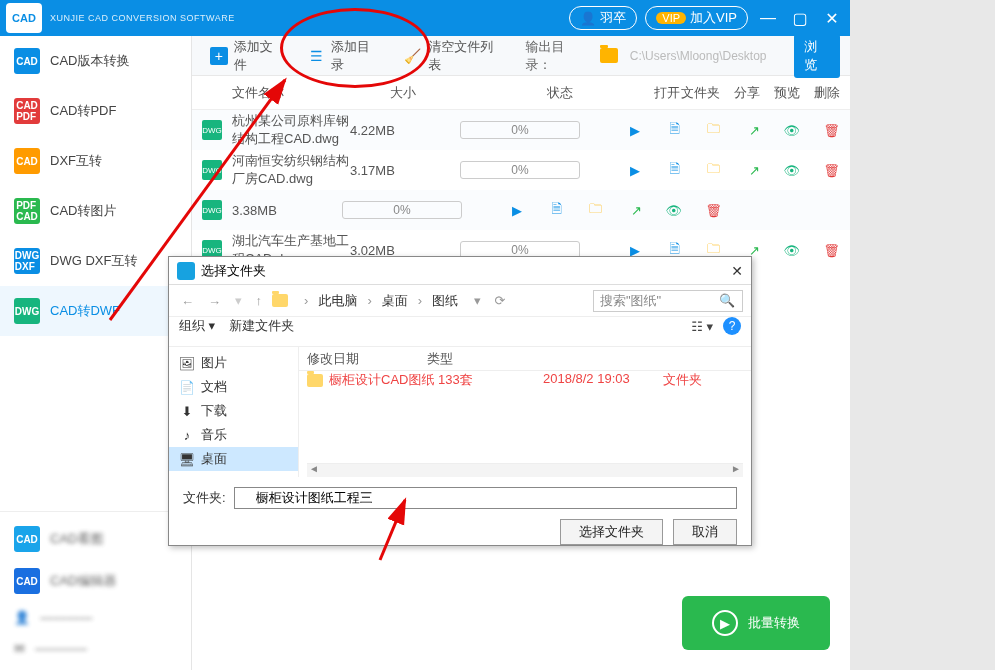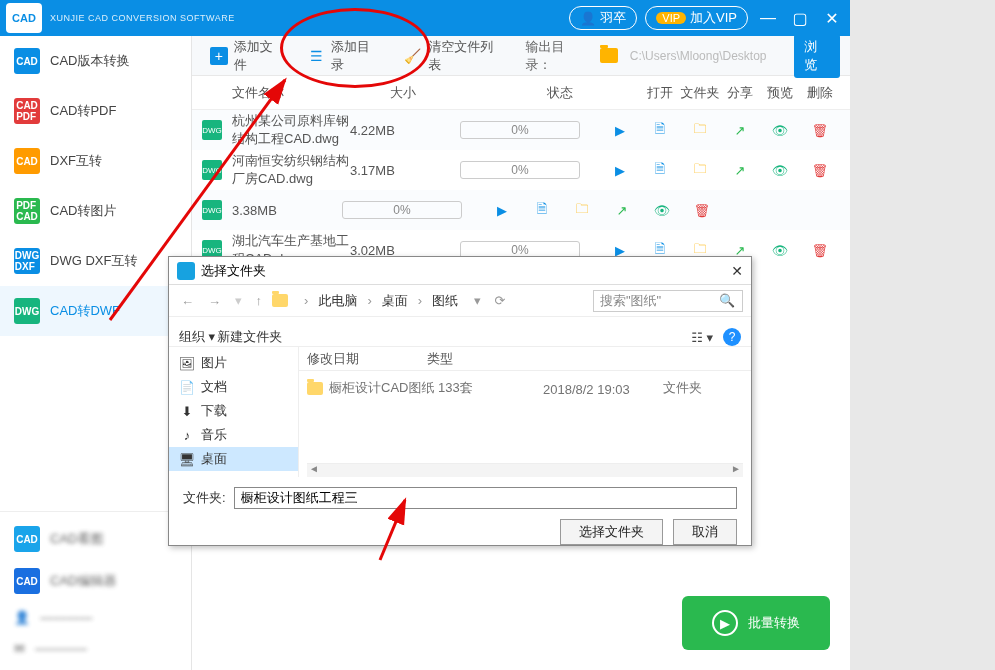--- a/index.html
+++ b/index.html
@@ -36,67 +36,67 @@
 .outdir-folder{width:18px;height:15px;background:#ffb400;border-radius:2px;margin-right:6px;position:relative}
 .outdir-folder:before{content:"";position:absolute;top:-3px;left:0;width:8px;height:3px;background:#ffb400;border-radius:1px}
 .outdir-path{color:#bbb;font-size:12px;width:160px;overflow:hidden;white-space:nowrap}
 .browse-btn{background:#0a8ee4;color:#fff;padding:4px 10px;border-radius:3px}
 
 .headrow{display:flex;align-items:center;height:34px;padding:0 10px;color:#555;border-bottom:1px solid #eee}
 .col-chk{width:30px}
 .col-name{flex:1}
 .col-size{width:90px}
 .col-status{width:160px;text-align:center}
-.col-act{width:40px;text-align:center}
+.col-act{width:40px;text-align:right}
 
 .filelist{flex:1;overflow:auto}
 .row{display:flex;align-items:center;height:40px;padding:0 10px;color:#555}
 .row:nth-child(odd){background:#fafcfe}
 .file-ico{width:20px;height:20px;background:#17b57e;color:#fff;font-size:8px;display:flex;align-items:center;justify-content:center;border-radius:2px;margin-right:8px}
 .prog{width:120px;height:18px;border:1px solid #ccc;border-radius:3px;display:flex;align-items:center;justify-content:center;color:#888;font-size:12px;margin:0 auto}
 
 .bigbtn{position:absolute;right:20px;bottom:20px;background:#2ab94f;color:#fff;padding:14px 30px;border-radius:6px;font-size:20px;display:flex;align-items:center;gap:10px}
 .bigbtn .circ{width:26px;height:26px;border:2px solid #fff;border-radius:50%;display:flex;align-items:center;justify-content:center}
 
 .dialog{position:absolute;left:168px;top:256px;width:584px;height:290px;background:#fff;border:1px solid #888;box-shadow:2px 2px 6px rgba(0,0,0,.25)}
 .dlg-title{height:28px;display:flex;align-items:center;padding:0 8px;background:#fff;border-bottom:1px solid #ddd}
 .dlg-title .ico{width:18px;height:18px;background:#17a2e0;border-radius:3px;margin-right:6px}
 .dlg-close{margin-left:auto;font-size:14px;color:#333}
 .dlg-nav{height:32px;display:flex;align-items:center;padding:0 8px;gap:6px;border-bottom:1px solid #eee}
 .nav-arrow{color:#999;padding:0 4px}
 .crumb{color:#333}
 .crumb-sep{color:#999;margin:0 4px}
 .search-box{margin-left:auto;border:1px solid #ccc;height:22px;width:150px;display:flex;align-items:center;padding:0 6px;color:#888}
 .search-box .mag{margin-left:auto;color:#666}
-.dlg-tools{height:30px;display:flex;align-items:flex-end;padding:0 10px;gap:2px;border-bottom:1px solid #eee}
+.dlg-tools{height:30px;display:flex;align-items:flex-start;padding:0 10px;gap:14px;border-bottom:1px solid #eee}
 .dlg-tools .t{color:#333}
 .dlg-tools-right{margin-left:auto;display:flex;align-items:center;gap:10px;color:#444}
 .help-q{width:18px;height:18px;border-radius:50%;background:#1e90ff;color:#fff;display:flex;align-items:center;justify-content:center;font-size:12px}
 
 .dlg-body{display:flex;height:130px}
 .dlg-tree{width:130px;border-right:1px solid #eee;padding:4px 0}
 .tree-item{display:flex;align-items:center;gap:6px;padding:3px 10px;color:#333}
 .tree-item.sel{background:#cde8ff}
 .tree-ico{width:16px;height:16px;display:flex;align-items:center;justify-content:center}
 .dlg-list{flex:1;display:flex;flex-direction:column}
 .dlg-list-head{display:flex;height:24px;align-items:center;border-bottom:1px solid #eee;color:#555;padding:0 8px}
 .lh-name{flex:1}
 .lh-date{width:120px}
 .lh-type{width:80px}
-.dlg-list-row{display:flex;align-items:flex-end;height:26px;padding:0 8px;color:#737373}
+.dlg-list-row{display:flex;align-items:flex-start;height:26px;padding:0 8px;color:#ef4444}
 .folder-ico{width:16px;height:13px;background:#ffd76a;border-radius:2px;margin-right:6px;position:relative}
 .folder-ico:before{content:"";position:absolute;top:-3px;left:0;width:7px;height:3px;background:#ffd76a;border-radius:1px}
 .dlg-scroll{height:14px;background:#f4f4f4;border-top:1px solid #eee;margin:0 8px;position:relative}
 .dlg-scroll:before{content:"◄";position:absolute;left:2px;top:-1px;font-size:10px;color:#888}
 .dlg-scroll:after{content:"►";position:absolute;right:2px;top:-1px;font-size:10px;color:#888}
 
 .dlg-bottom{padding:10px 14px;display:flex;flex-direction:column;gap:10px}
 .folder-row{display:flex;align-items:center;gap:8px}
 .folder-row label{color:#333}
-.folder-input{flex:1;border:1px solid #888;height:22px;padding:0 6px}
+.folder-input{flex:1;border:1px solid #888;height:22px;padding:0 21px}
 .btn-row{display:flex;justify-content:flex-end;gap:10px}
 .dlg-btn{border:1px solid #999;background:#f4f4f4;padding:3px 18px;color:#222}
 
 
 .ellipse{position:absolute;border:3px solid #e40707;border-radius:50%;pointer-events:none}
 .arrow-svg{position:absolute;pointer-events:none}
 </style>
 </head>
 <body>
 

